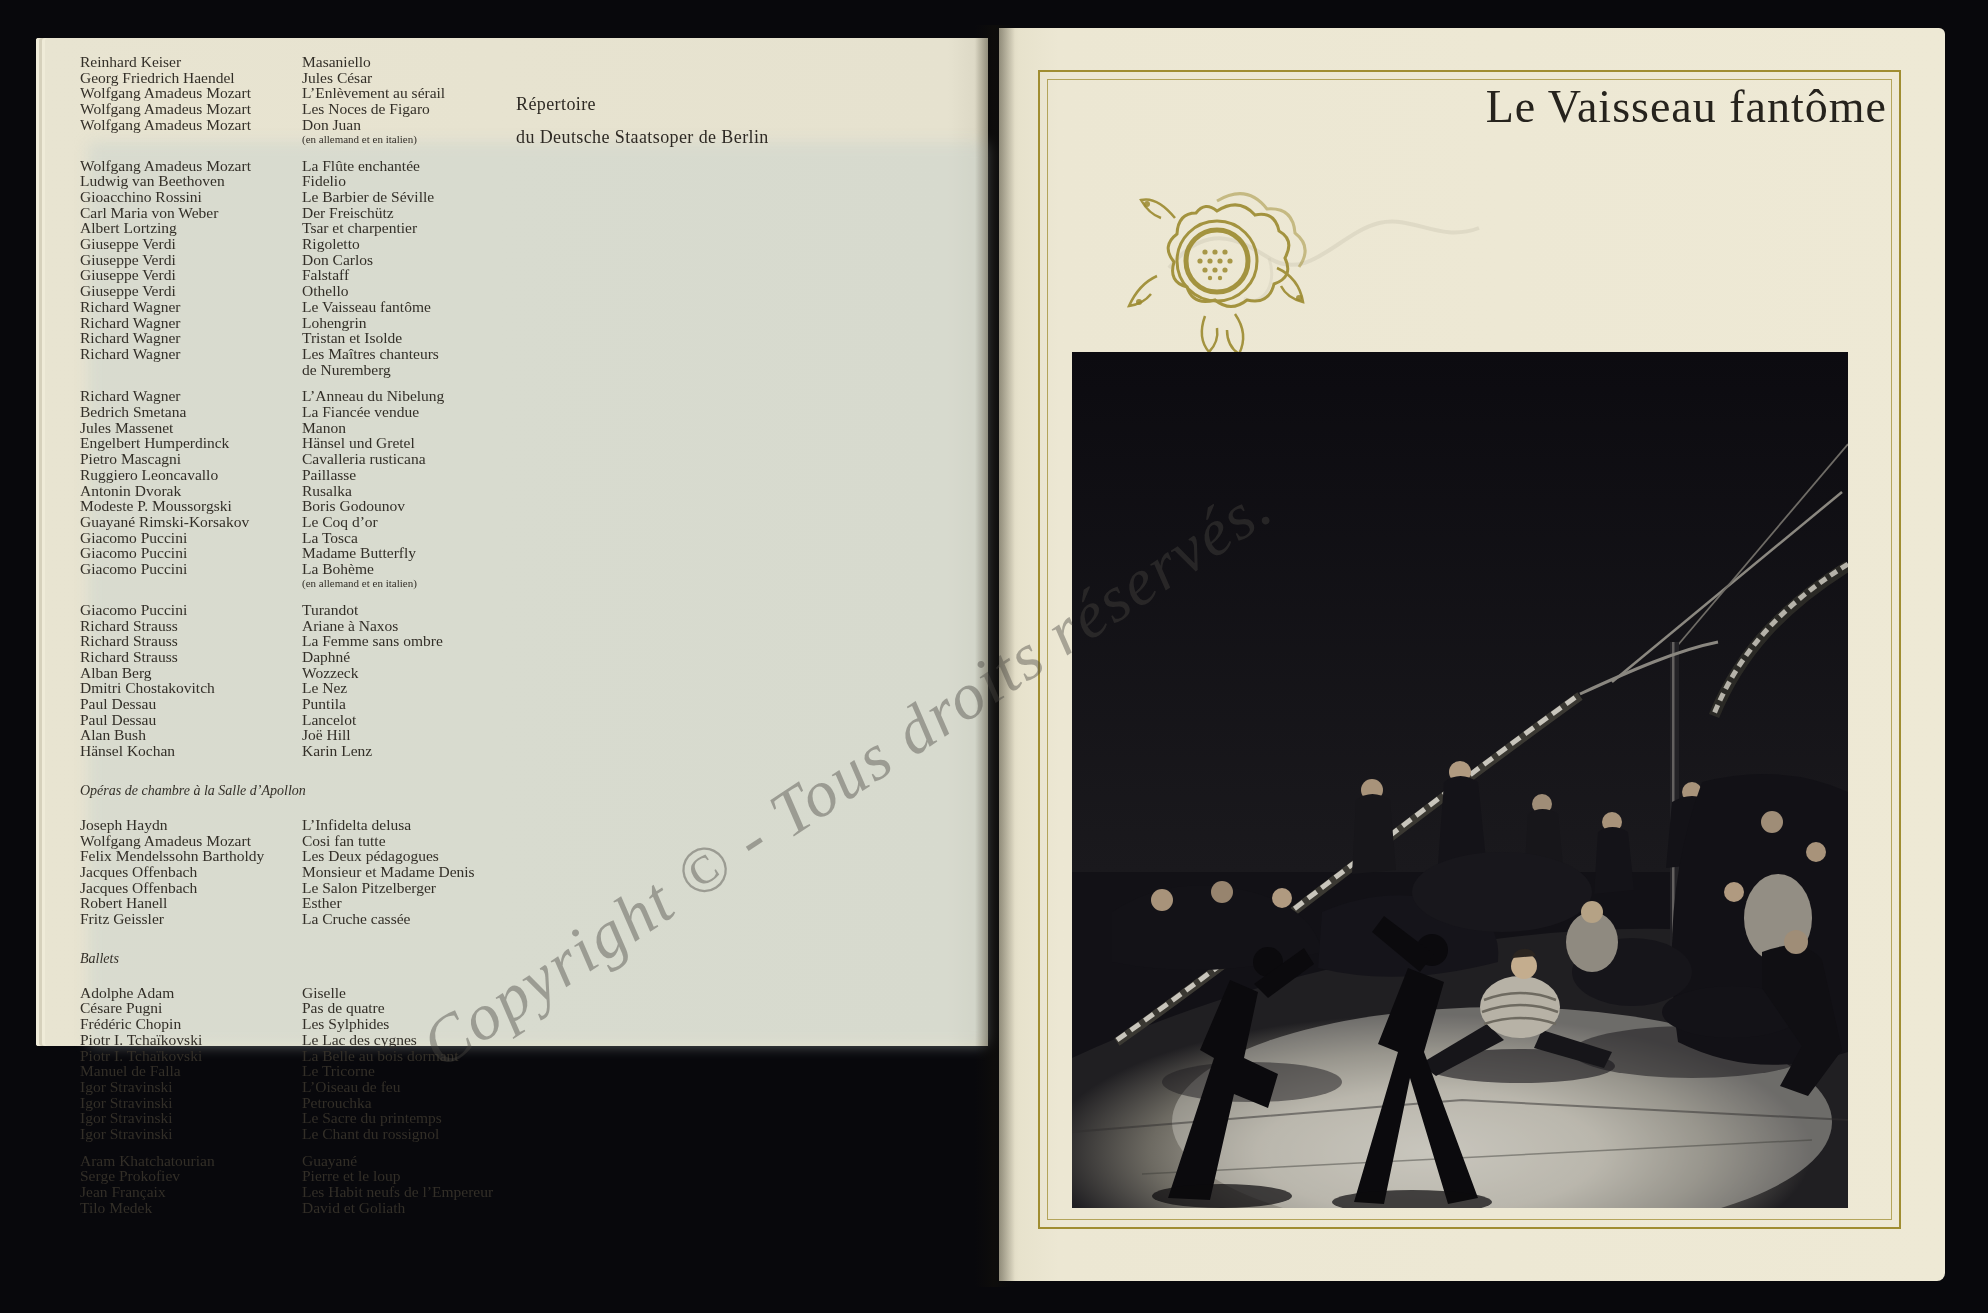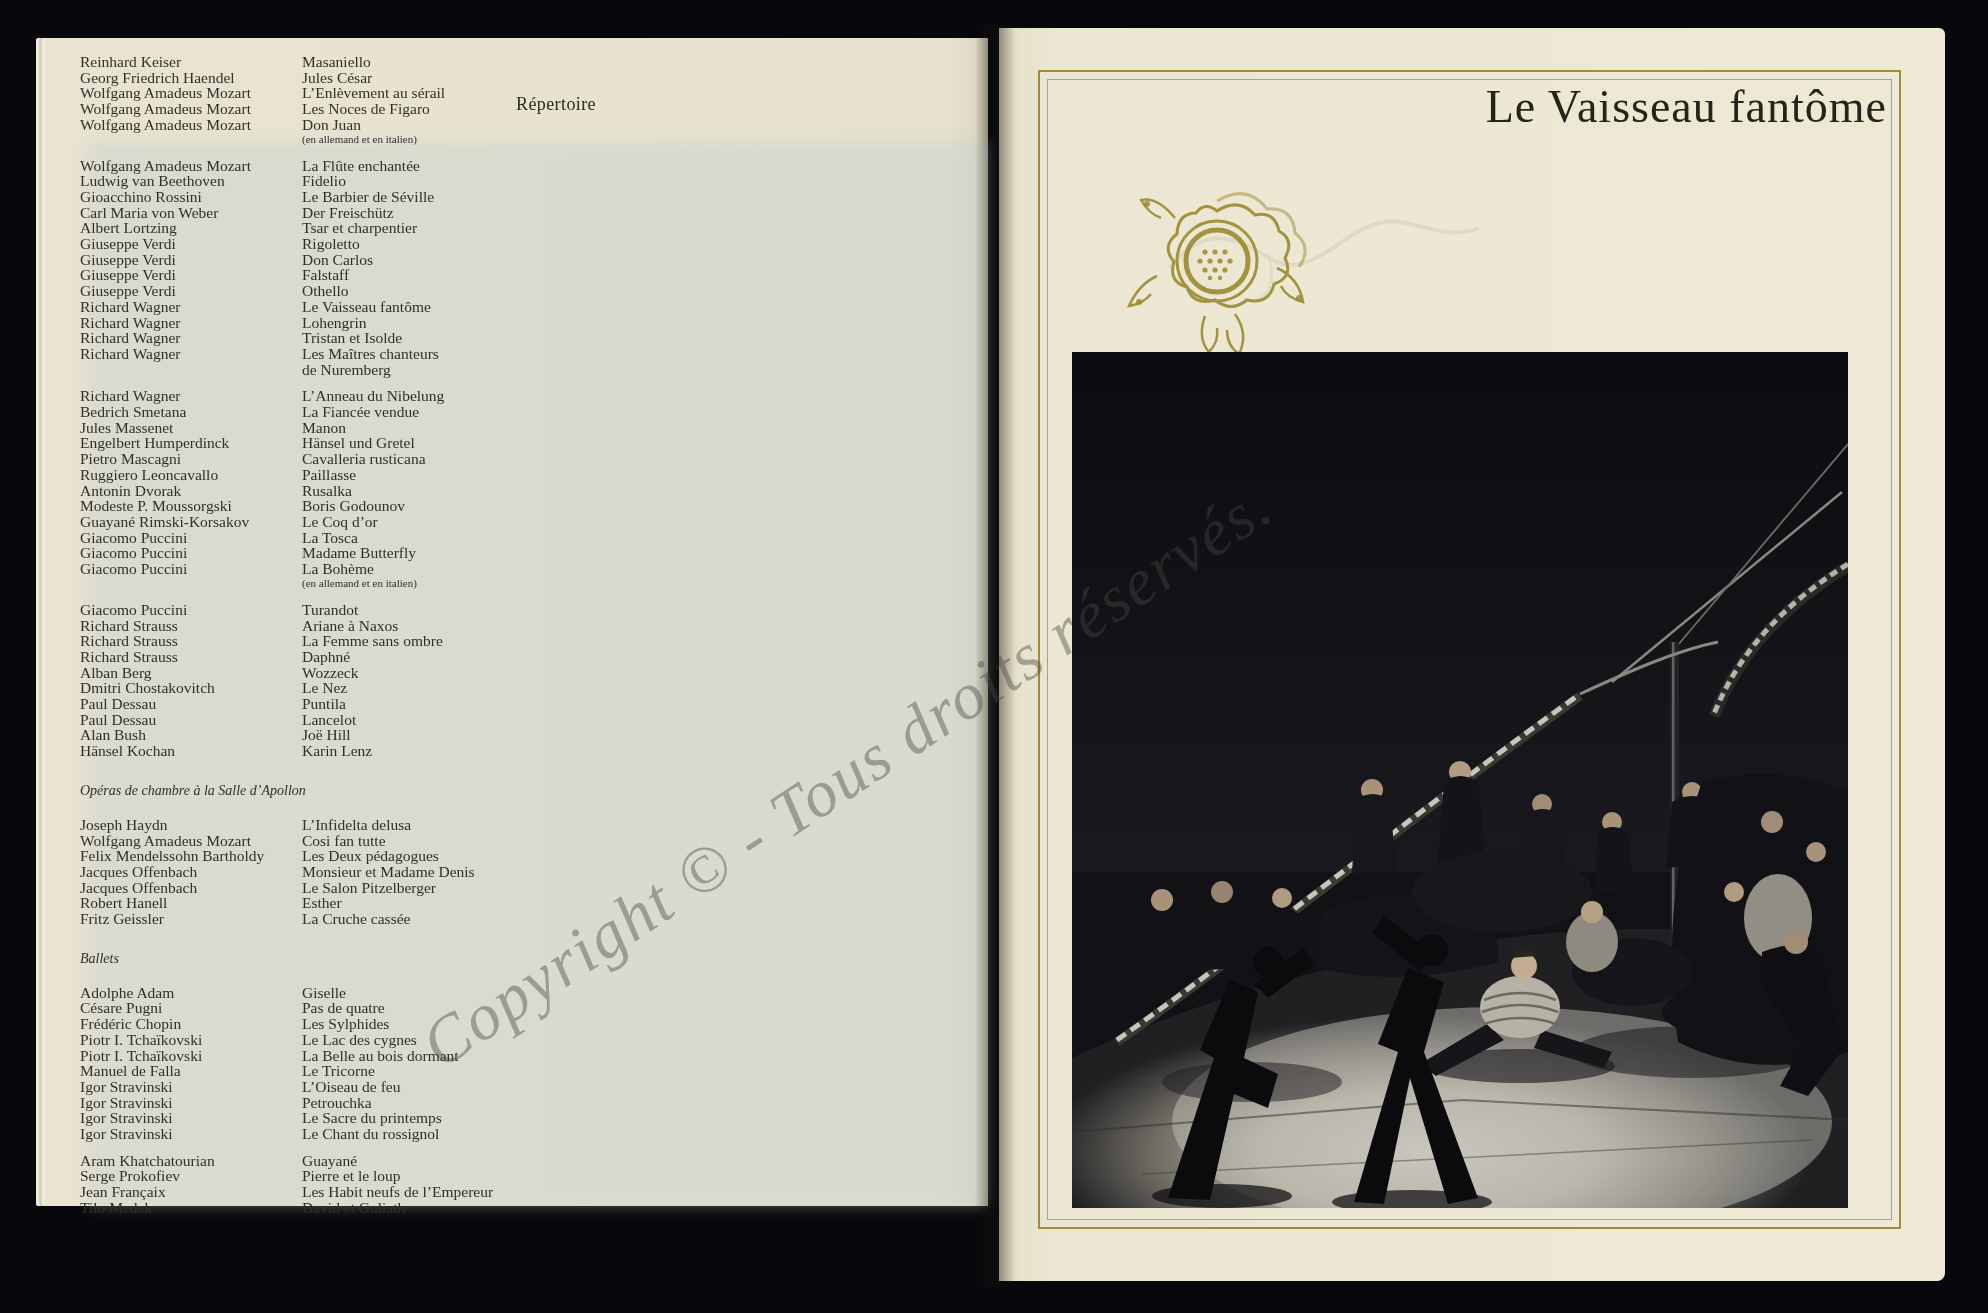--- a/index.html
+++ b/index.html
@@ -1,21 +1,21 @@
 <!DOCTYPE html>
 <html><head>
 <meta charset="utf-8">
 <style>
   html,body{margin:0;padding:0;background:#08080c;}
   body{width:1988px;height:1313px;position:relative;overflow:hidden;
        font-family:"Liberation Serif","DejaVu Serif",serif;}
 
   
   .page{position:absolute;}
-  #left-page{left:36px;top:38px;width:952px;height:1168px;
+  #left-page{left:36px;top:38px;width:952px;height:1008px;
     background:linear-gradient(270deg,#c9c4ae 0px,#ddd9c6 14px,#e6e2cf 40px,#e8e4d1 100%);
     box-shadow:inset 3px 0 0 #f0ecda, inset 6px 0 0 #d6d1bc, inset 9px 0 0 #efebd8;
     border-radius:3px 0 0 3px;}
   #left-scan-tint{position:absolute;left:52px;top:104px;right:0;bottom:0;
     background:rgba(196,208,204,0.42);filter:blur(7px);border-radius:6px;}
   #right-page{left:999px;top:28px;width:946px;height:1253px;
     background:linear-gradient(90deg,#d3cdb6 0px,#e7e2cc 20px,#ece7d3 60px,#eee9d5 100%);
     border-radius:0 6px 8px 0;}
   #fold-shadow{position:absolute;left:975px;top:25px;width:40px;height:1262px;
     background:linear-gradient(90deg,rgba(0,0,0,0) 0%,rgba(20,18,10,0.45) 48%,rgba(0,0,0,0) 100%);}
@@ -313,20 +313,21 @@
         </div>
         <div class="row">
           <span class="composer">Tilo Medek</span>
           <span class="work">David et Goliath</span>
         </div>
       </div>
     </div>
 
   <div id="repertoire-header">
     <div>Répertoire</div>
+    <div>du Deutsche Staatsoper de Berlin</div>
   </div>
 </div>
 
 <div class="page" id="right-page">
   <div class="frame-outer">
     <div class="frame-inner"></div>
   </div>
 
   <div id="right-title">Le Vaisseau fantôme</div>
 

